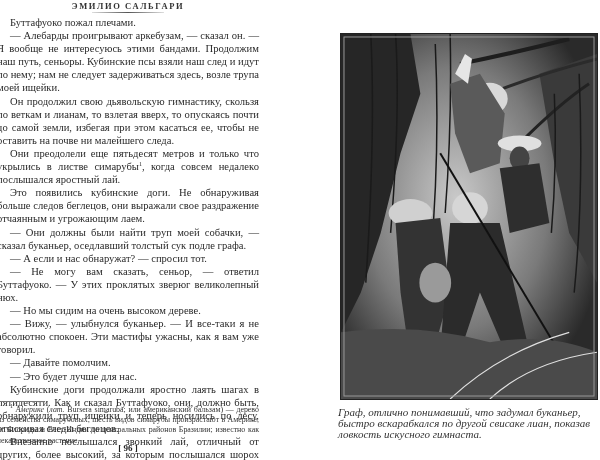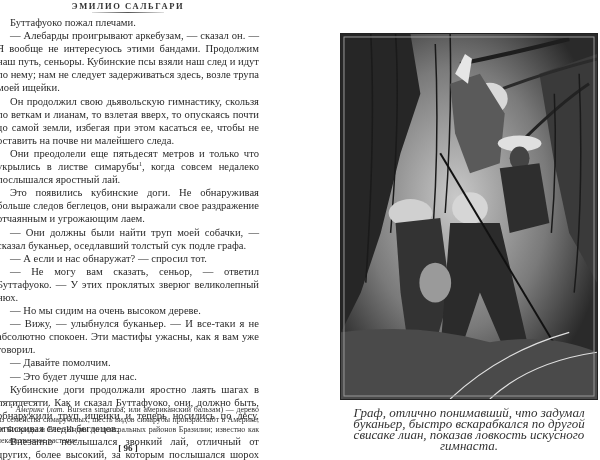--- a/index.html
+++ b/index.html
@@ -38,22 +38,22 @@
     .page-number {
       position: absolute; top: 443px; left: 0; width: 262px; text-align: center;
       font-size: 9px; font-weight: bold; color: #222;
     }
     .illustration {
       position: absolute; left: 340px; top: 33px; width: 258px; height: 367px;
       border: 1px solid #222; box-sizing: border-box; background: #555; overflow: hidden;
     }
     .illustration svg { display: block; width: 100%; height: 100%; }
     .caption {
-      position: absolute; left: 338px; top: 407px; width: 262px; text-align: center;
-      font-size: 13px; line-height: 11px; font-style: italic; color: #333;
+      position: absolute; left: 338px; top: 407px; width: 262px; 
+      font-size: 11px; line-height: 11px; font-style: italic; color: #333;
     }
   </style>
 </head>
 <body>
 
 <div class="left-page">
   <div class="running-head">ЭМИЛИО САЛЬГАРИ</div>
   <div class="head-rule"></div>
 
   <div class="body-text">

